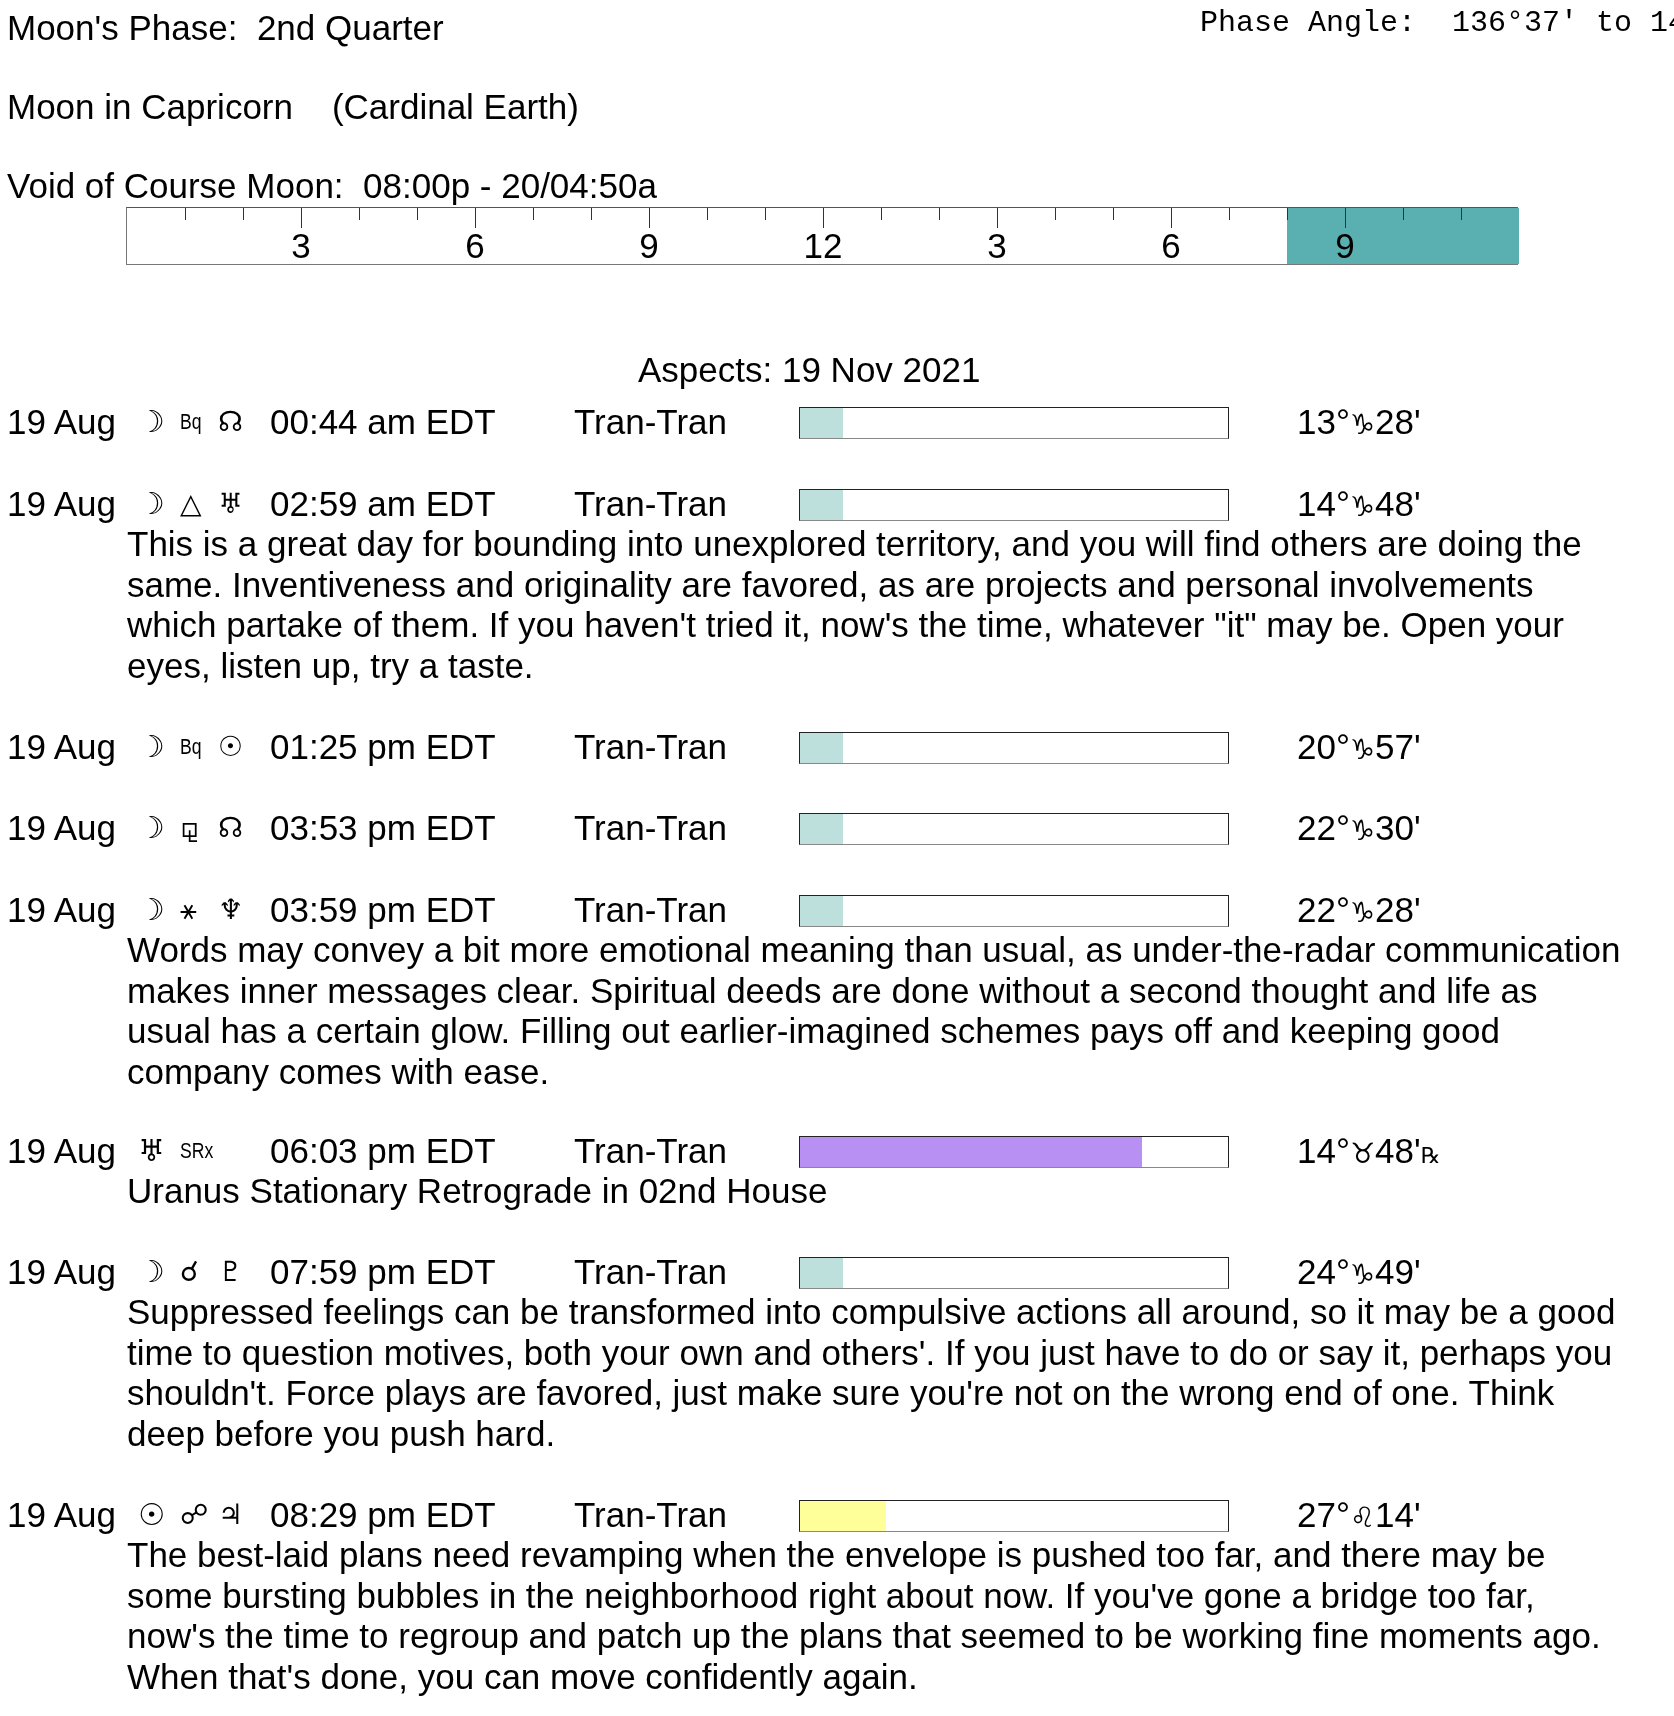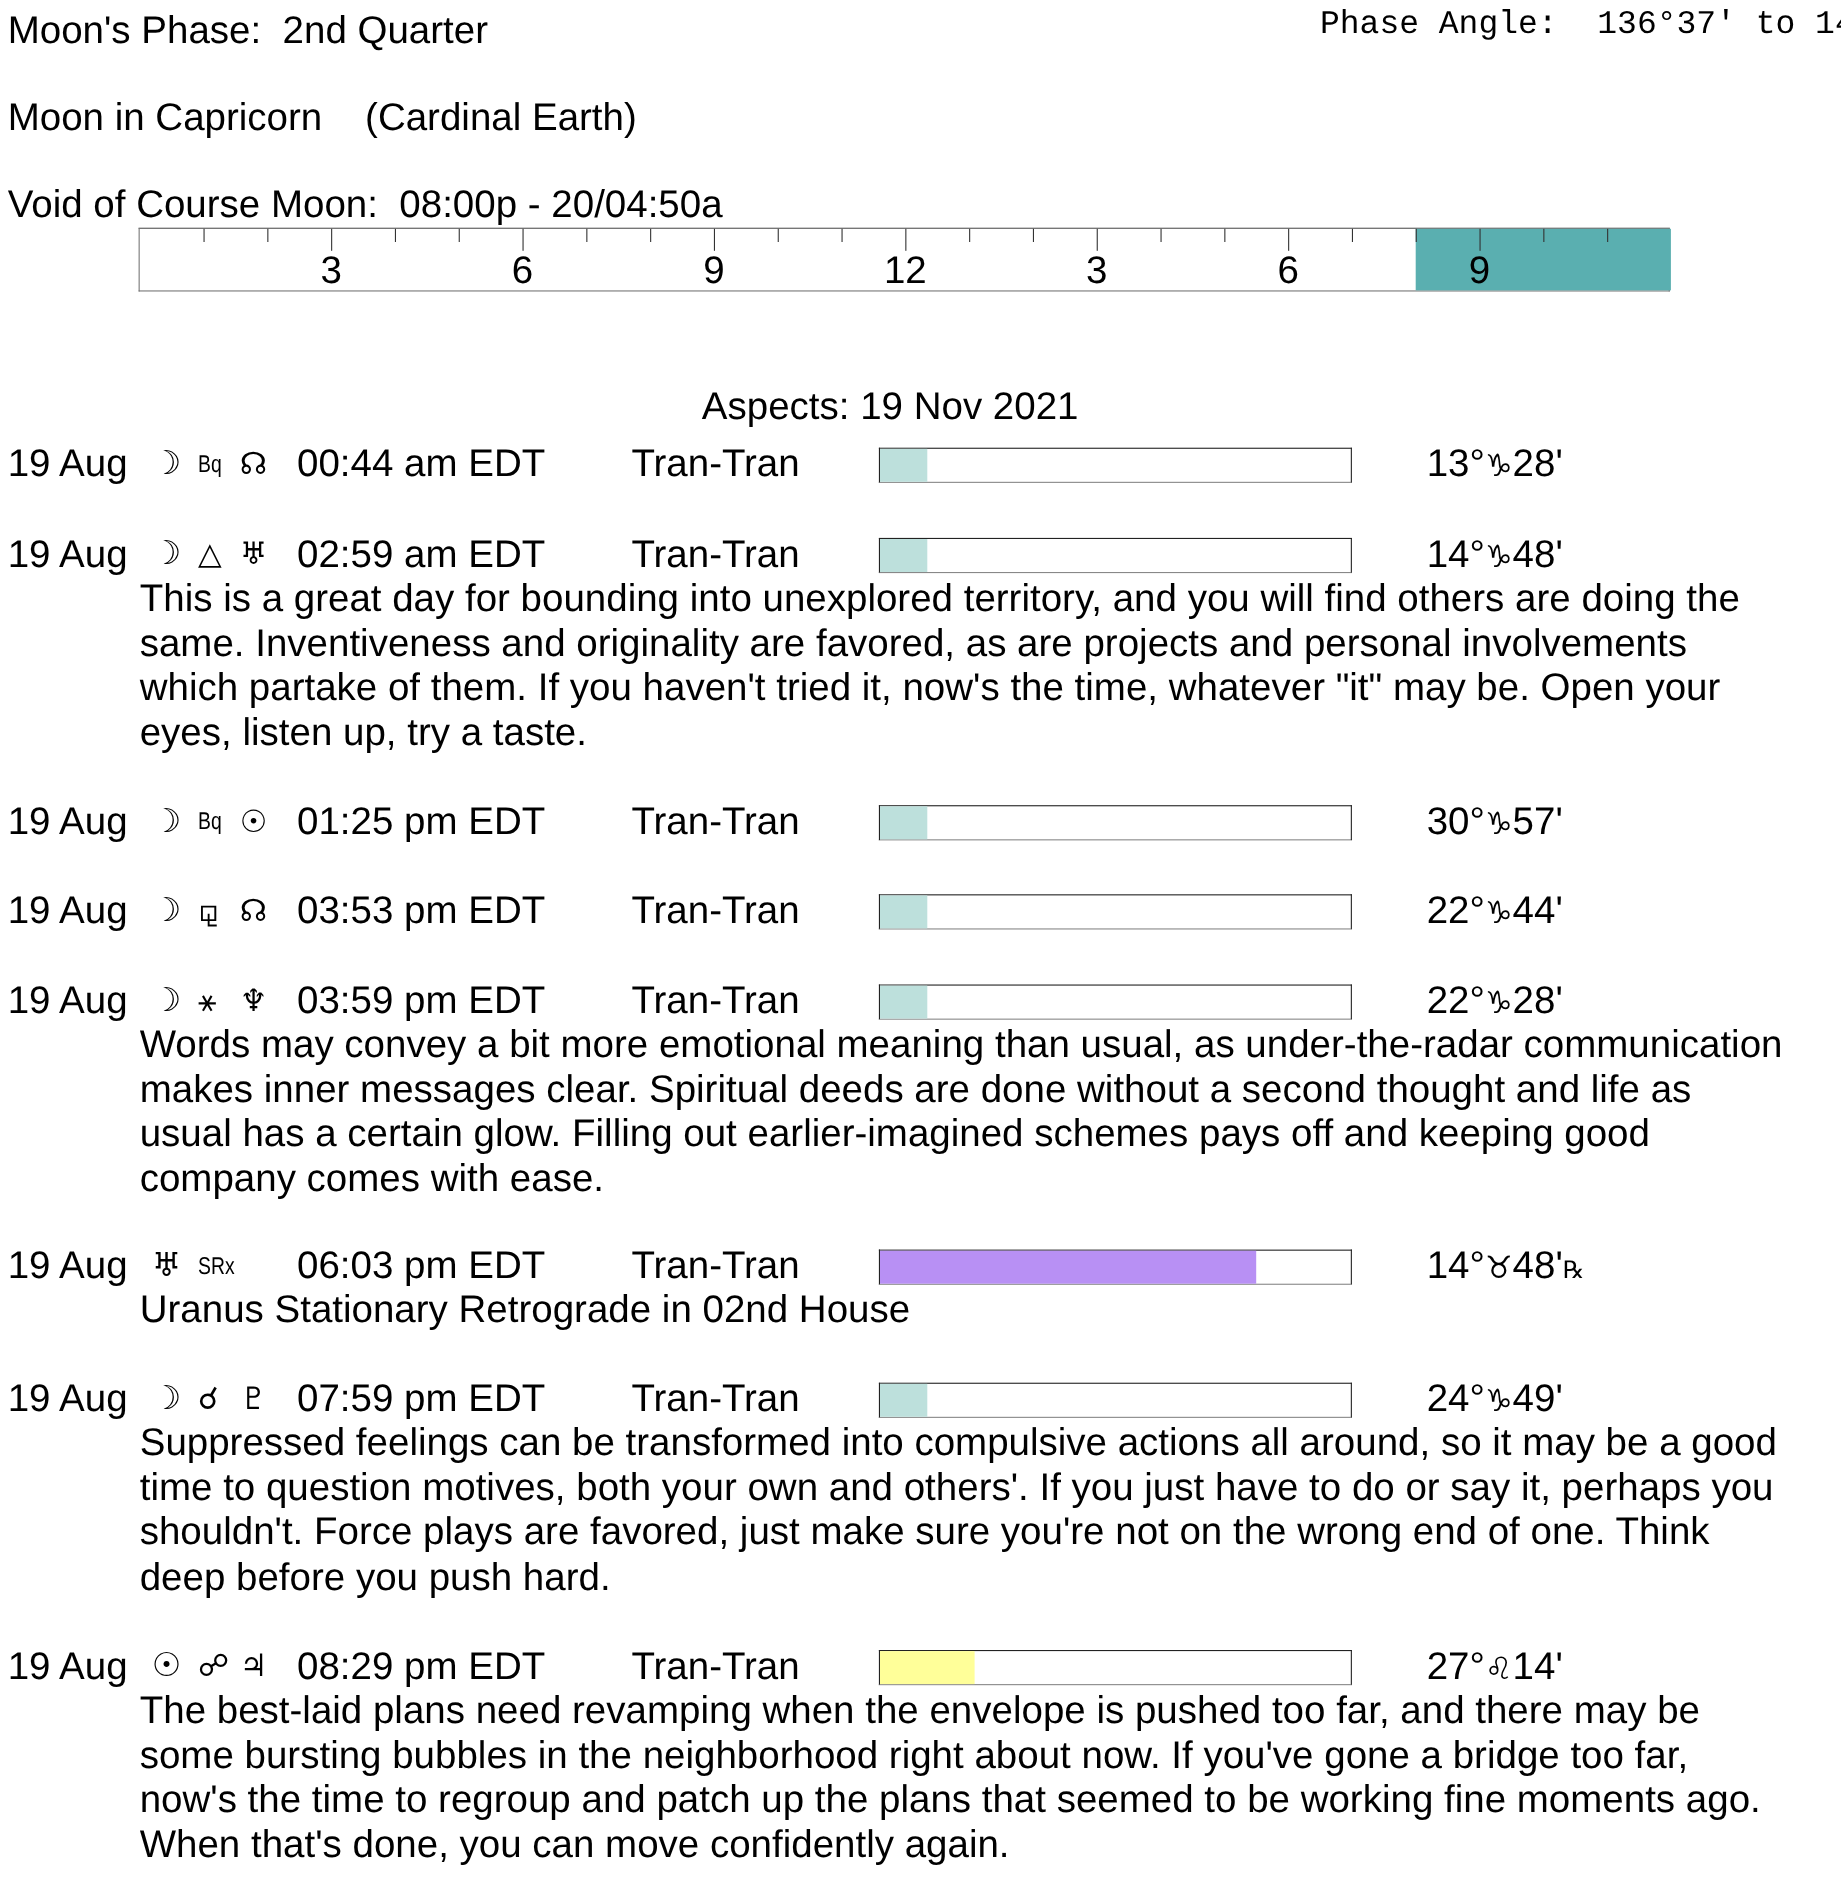--- a/index.html
+++ b/index.html
@@ -141,36 +141,36 @@
     <div class="row-line">
       <span class="r-date">19 Aug</span>
       <span class="r-g1">☽</span>
       <span class="r-asp sm">Bq</span>
       <span class="r-g2">☉</span>
       <span class="r-time">01:25 pm EDT</span>
       <span class="r-type">Tran-Tran</span>
       <span class="r-bar">
           <span class="fill" style="width: 10%; background: rgb(189, 224, 220);"></span>
         </span>
-      <span class="r-pos"><span class="deg">30°</span><span class="sign">♑</span><span class="min">57'</span></span>
+      <span class="r-pos"><span class="deg">20°</span><span class="sign">♑</span><span class="min">57'</span></span>
     </div>
 
   </div>
     <div class="row" style="top: 808px;">
     <div class="row-line">
       <span class="r-date">19 Aug</span>
       <span class="r-g1">☽</span>
       <span class="r-asp">⚼</span>
       <span class="r-g2">☊</span>
       <span class="r-time">03:53 pm EDT</span>
       <span class="r-type">Tran-Tran</span>
       <span class="r-bar">
           <span class="fill" style="width: 10%; background: rgb(189, 224, 220);"></span>
         </span>
-      <span class="r-pos"><span class="deg">22°</span><span class="sign">♑</span><span class="min">44'</span></span>
+      <span class="r-pos"><span class="deg">22°</span><span class="sign">♑</span><span class="min">30'</span></span>
     </div>
 
   </div>
     <div class="row" style="top: 890px;">
     <div class="row-line">
       <span class="r-date">19 Aug</span>
       <span class="r-g1">☽</span>
       <span class="r-asp">⚹</span>
       <span class="r-g2">♆</span>
       <span class="r-time">03:59 pm EDT</span>

